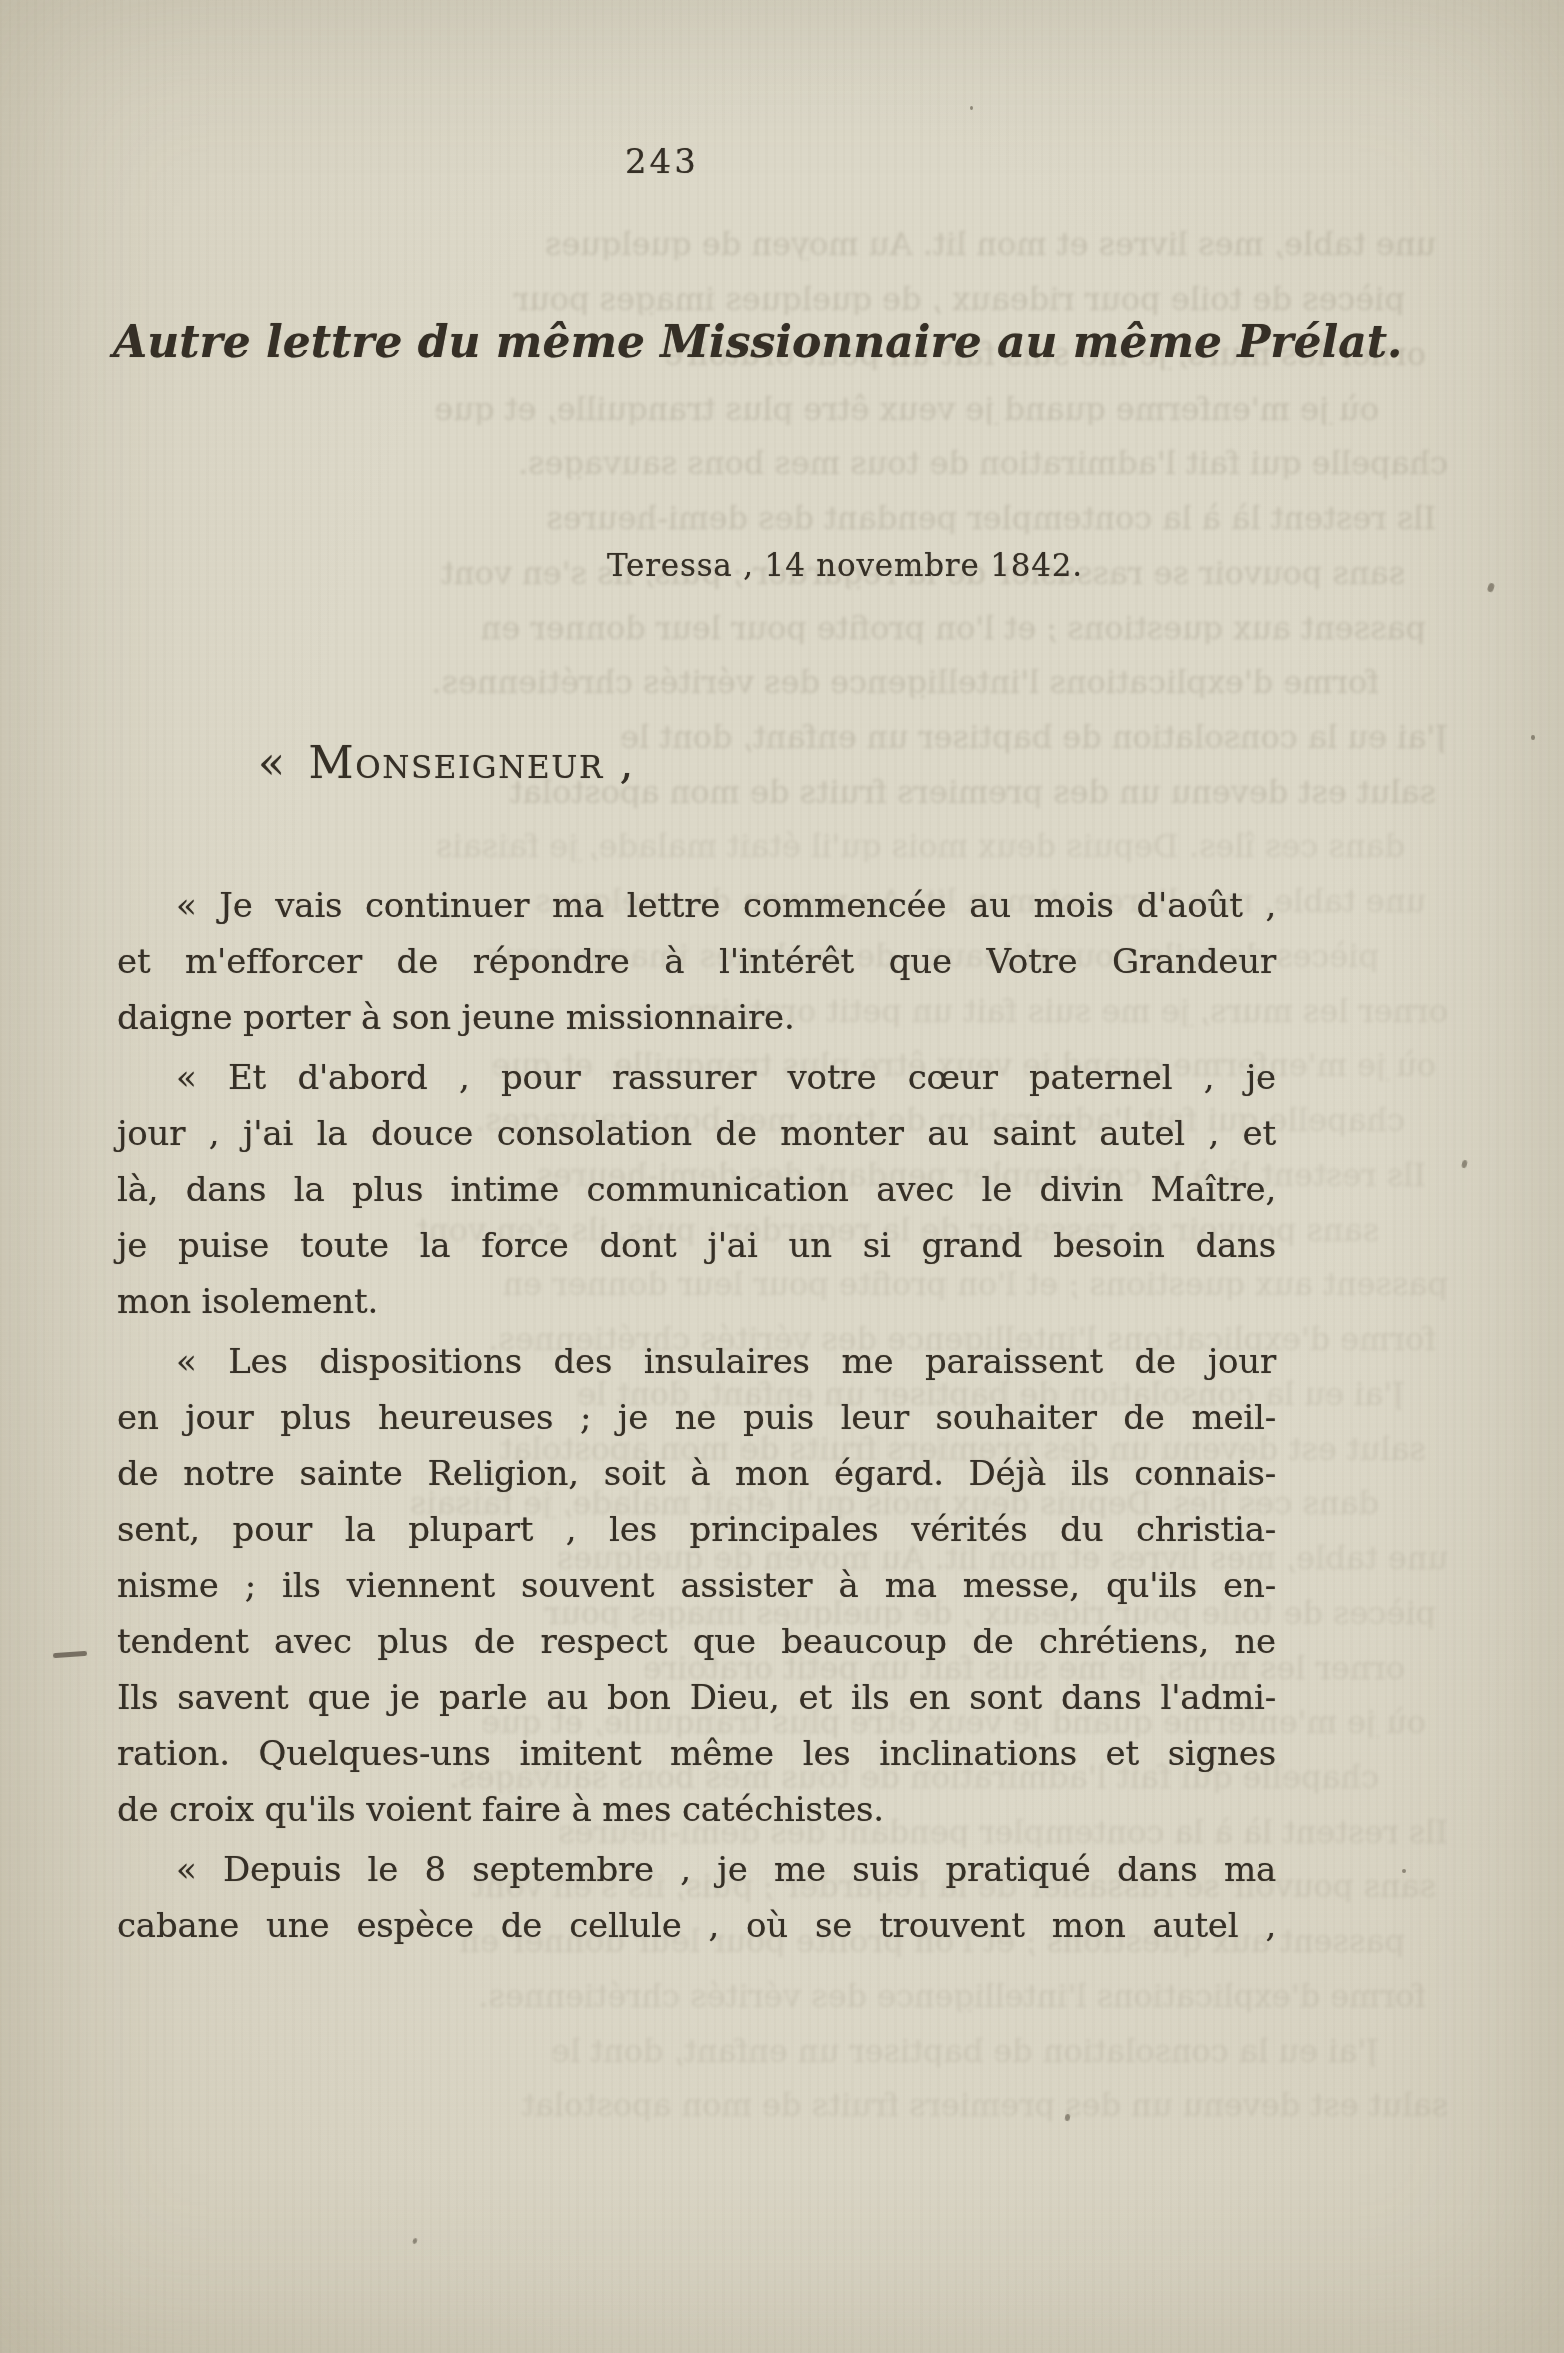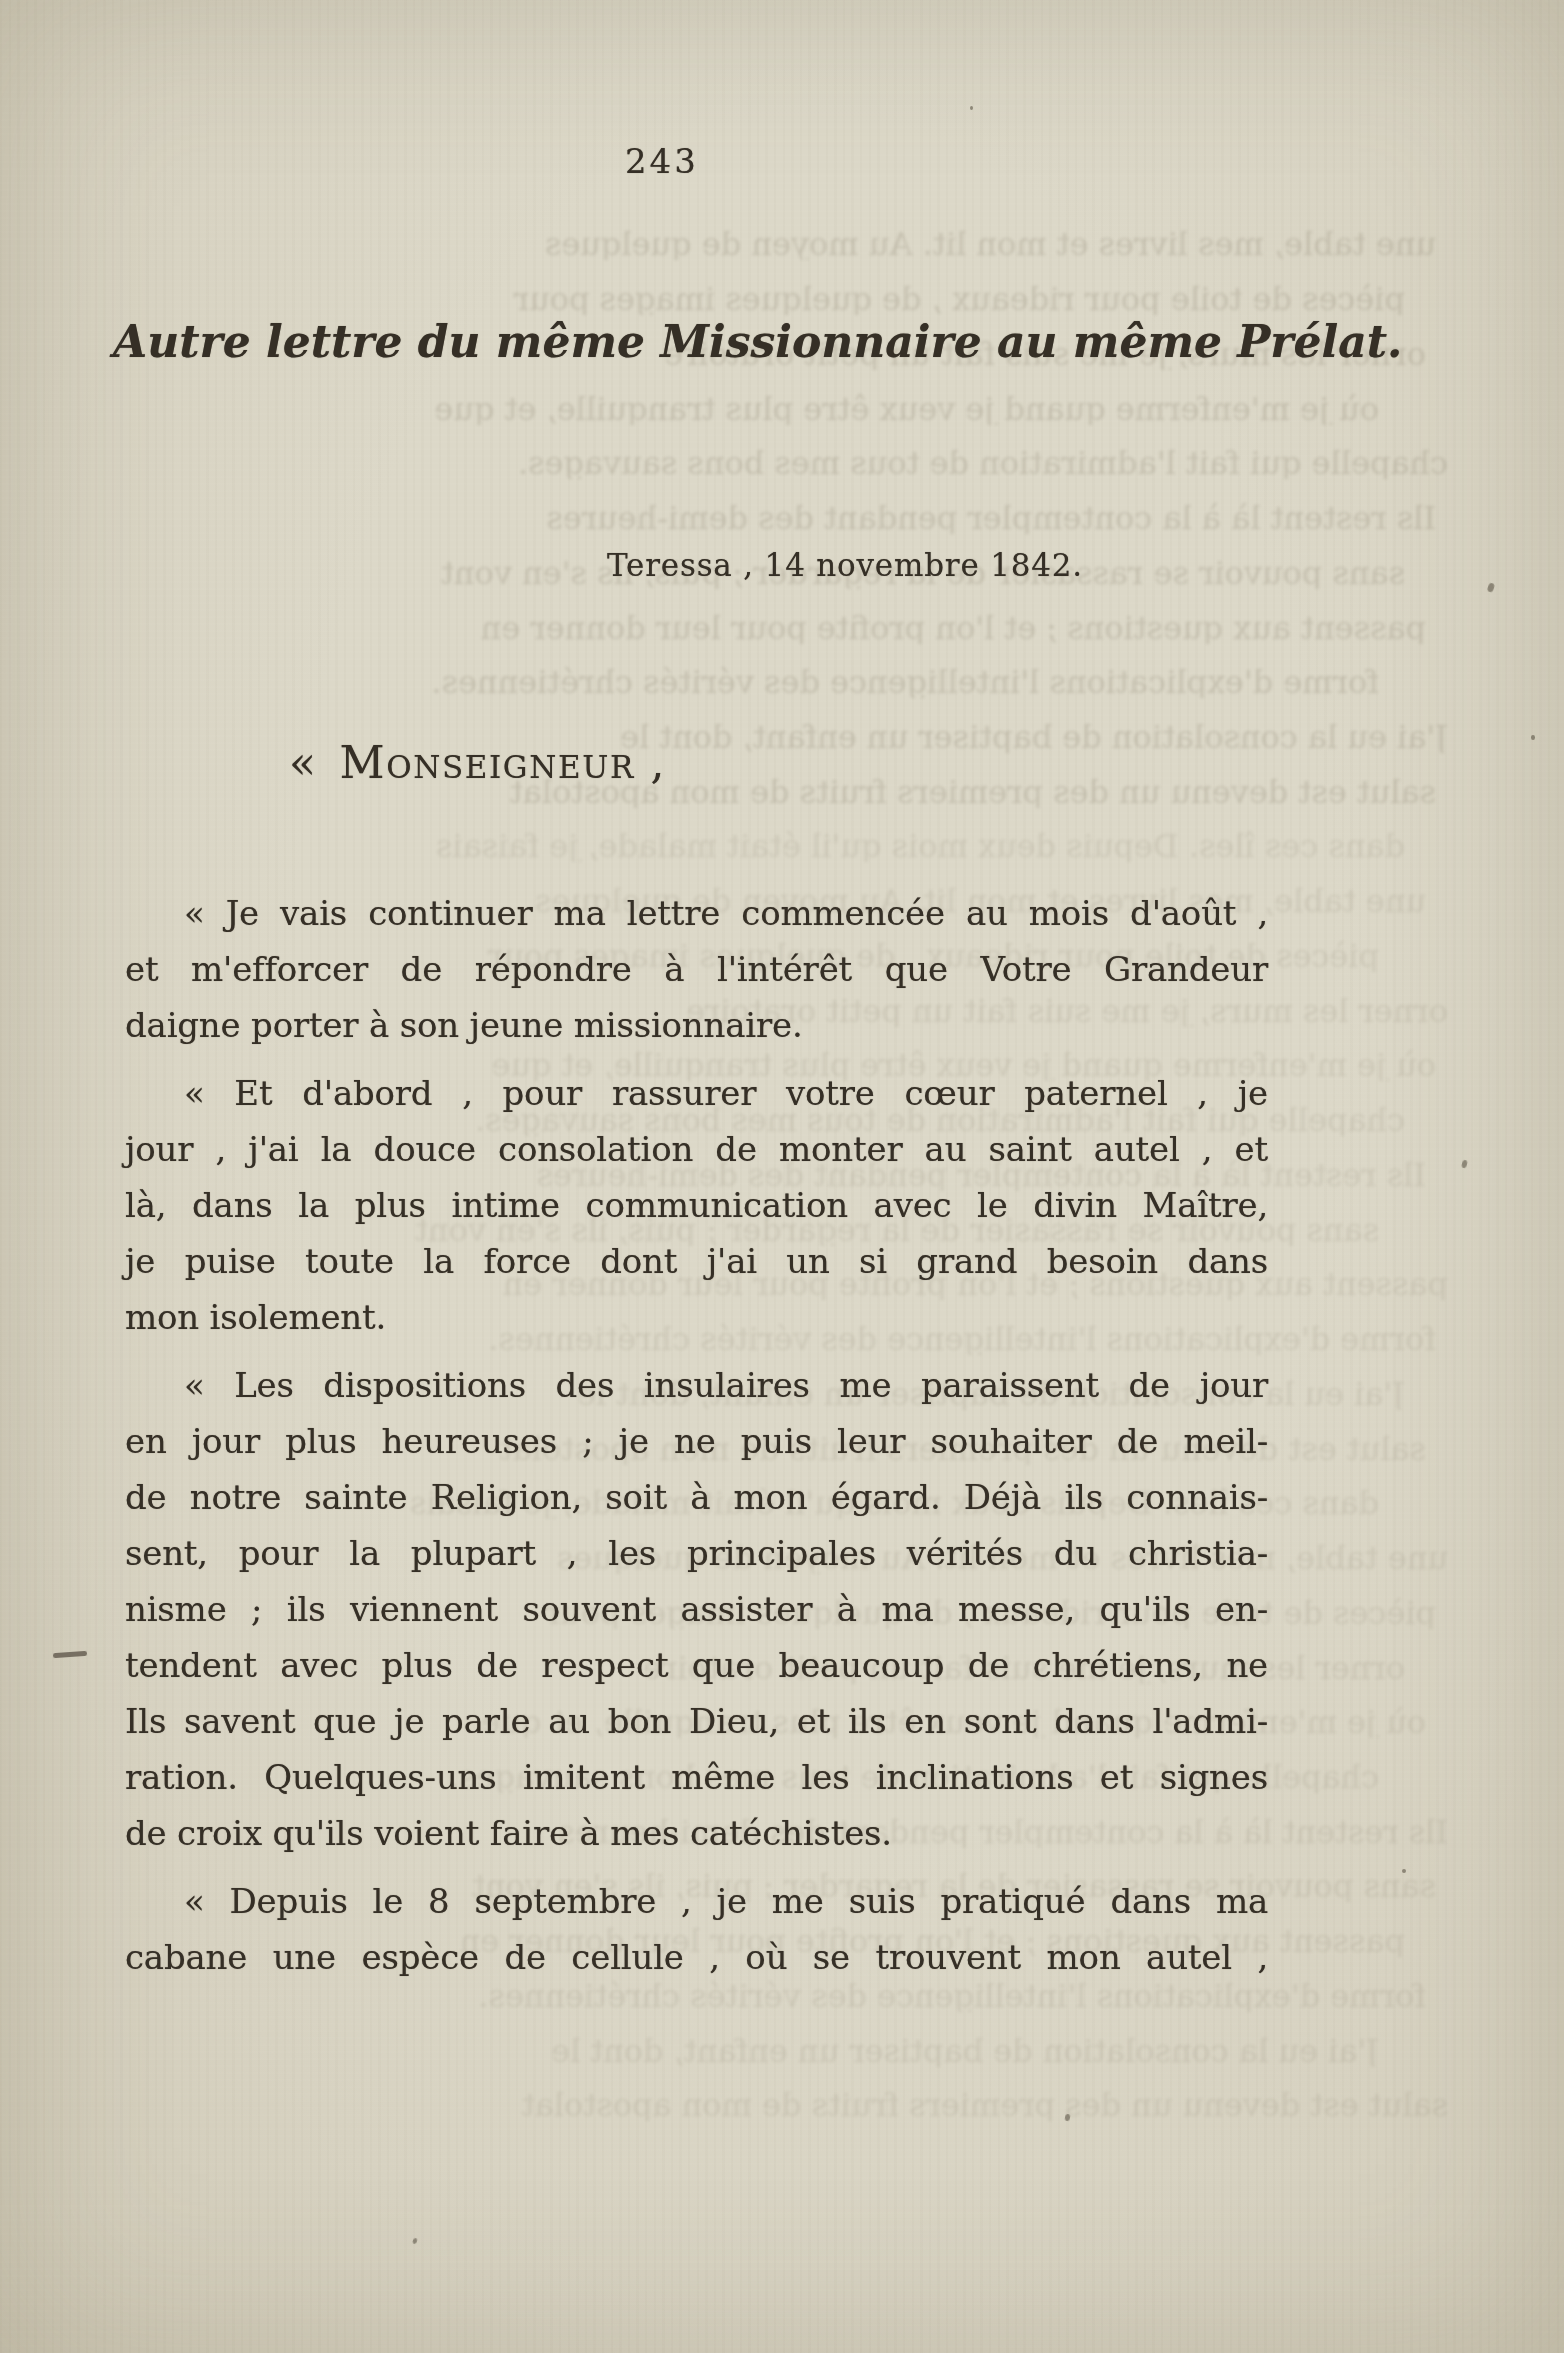--- a/index.html
+++ b/index.html
@@ -70,35 +70,35 @@
   .dateline {
     position: absolute;
     top: 547px; left: 525px; width: 640px;
     text-align: center;
     font-size: 31px;
     letter-spacing: 0.8px;
   }
 
   .salutation {
     position: absolute;
-    top: 737px; left: 289px;
+    top: 737px; left: 258px;
     font-size: 44px;
     letter-spacing: 1.6px;
     text-align: center;
   }
   .salutation .sc { font-variant: small-caps; margin-left: 22px; }
 
   .body-block {
     position: absolute;
     top: 873px; left: 113px; width: 1167px;
     font-size: 34px;
     line-height: 56px;
     letter-spacing: -0.2px;
   }
-  .para { margin: 12px; }
+  .para { margin: 4px; }
   .line { height: 56px; overflow: visible; white-space: nowrap; }
   .just { text-align: justify; text-align-last: justify; white-space: normal; }
   .first { padding-left: 59px; }
 
   
   .margin-dash {
     position: absolute;
     top: 1652px; left: 53px; width: 34px; height: 4.7px;
     background: rgba(70,62,50,0.65);
     border-radius: 2.3px;

